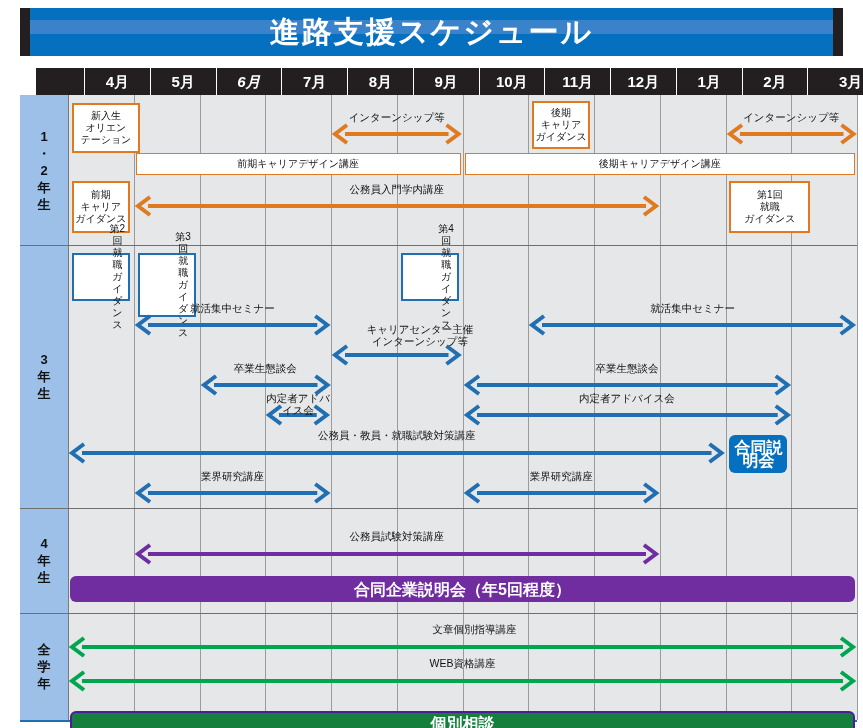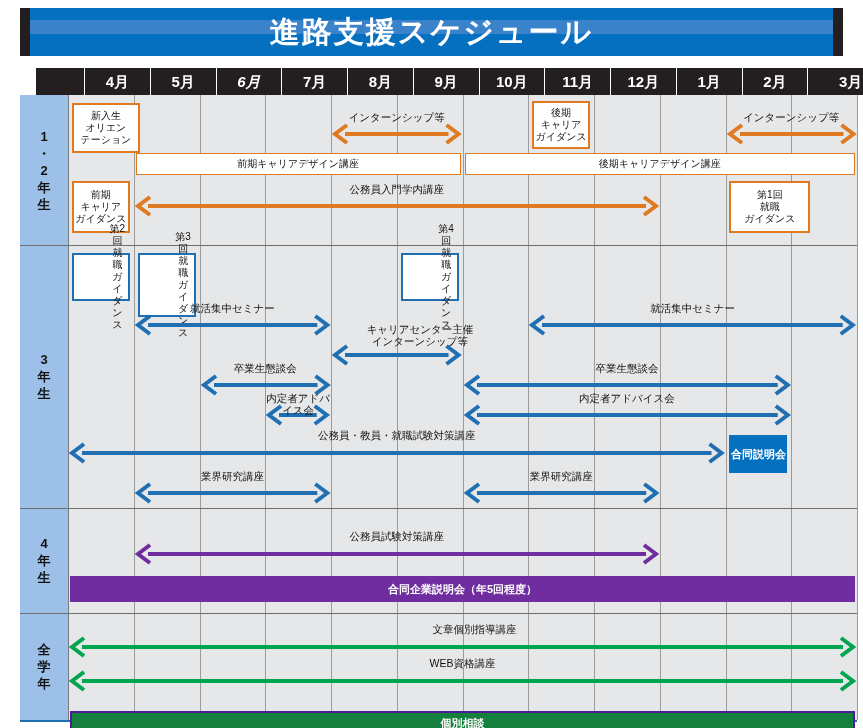--- a/index.html
+++ b/index.html
@@ -170,23 +170,24 @@
 
   .fillbox {
     position: absolute;
     box-sizing: border-box;
     display: flex;
     align-items: center;
     justify-content: center;
     text-align: center;
     color: #ffffff;
     font-weight: bold;
-    font-size: 11px;
+    font-size: 16px;
     line-height: 13px;
     white-space: pre-line;
+    border-radius: 6px;
   }
   .fillbox.blue   { background: #0570c0; }
   .fillbox.purple { background: #6f2d9f; }
   .fillbox.green  { background: #15803d; border: 2px solid #4c1d95; margin-top: 10px; }
 
   .barlabel {
     position: absolute;
     text-align: center;
     font-size: 10.5px;
     line-height: 12px;

